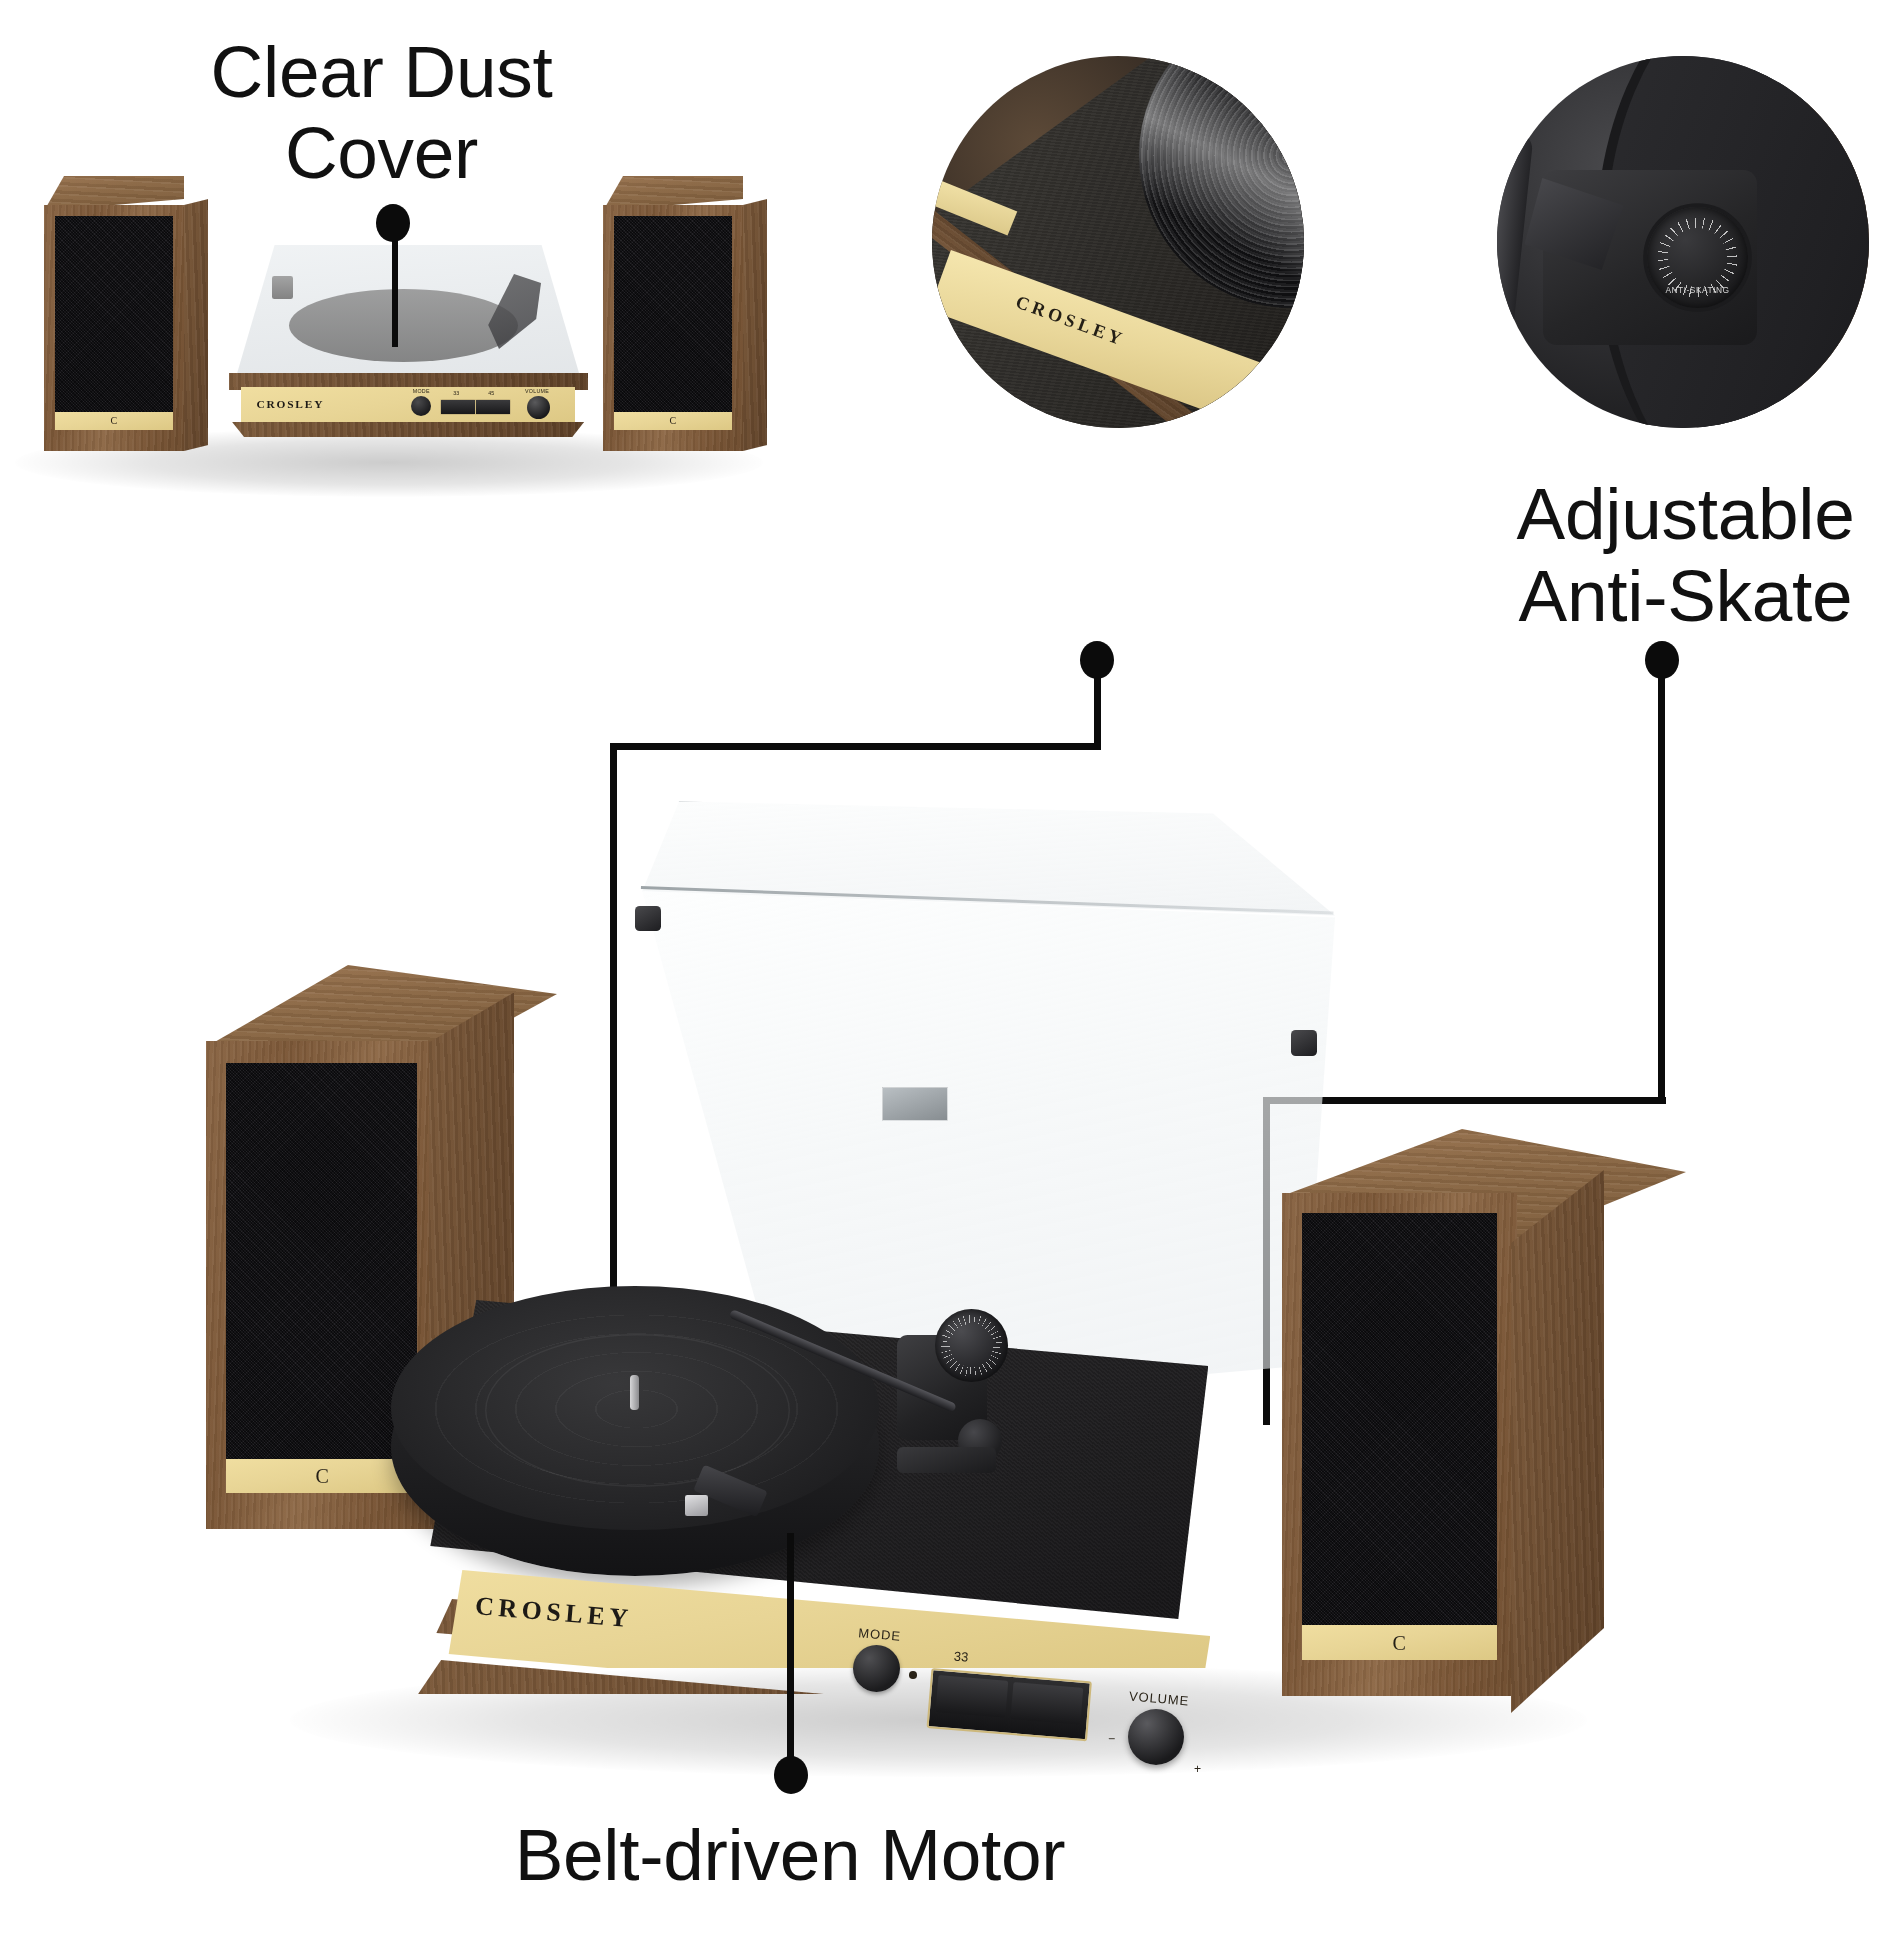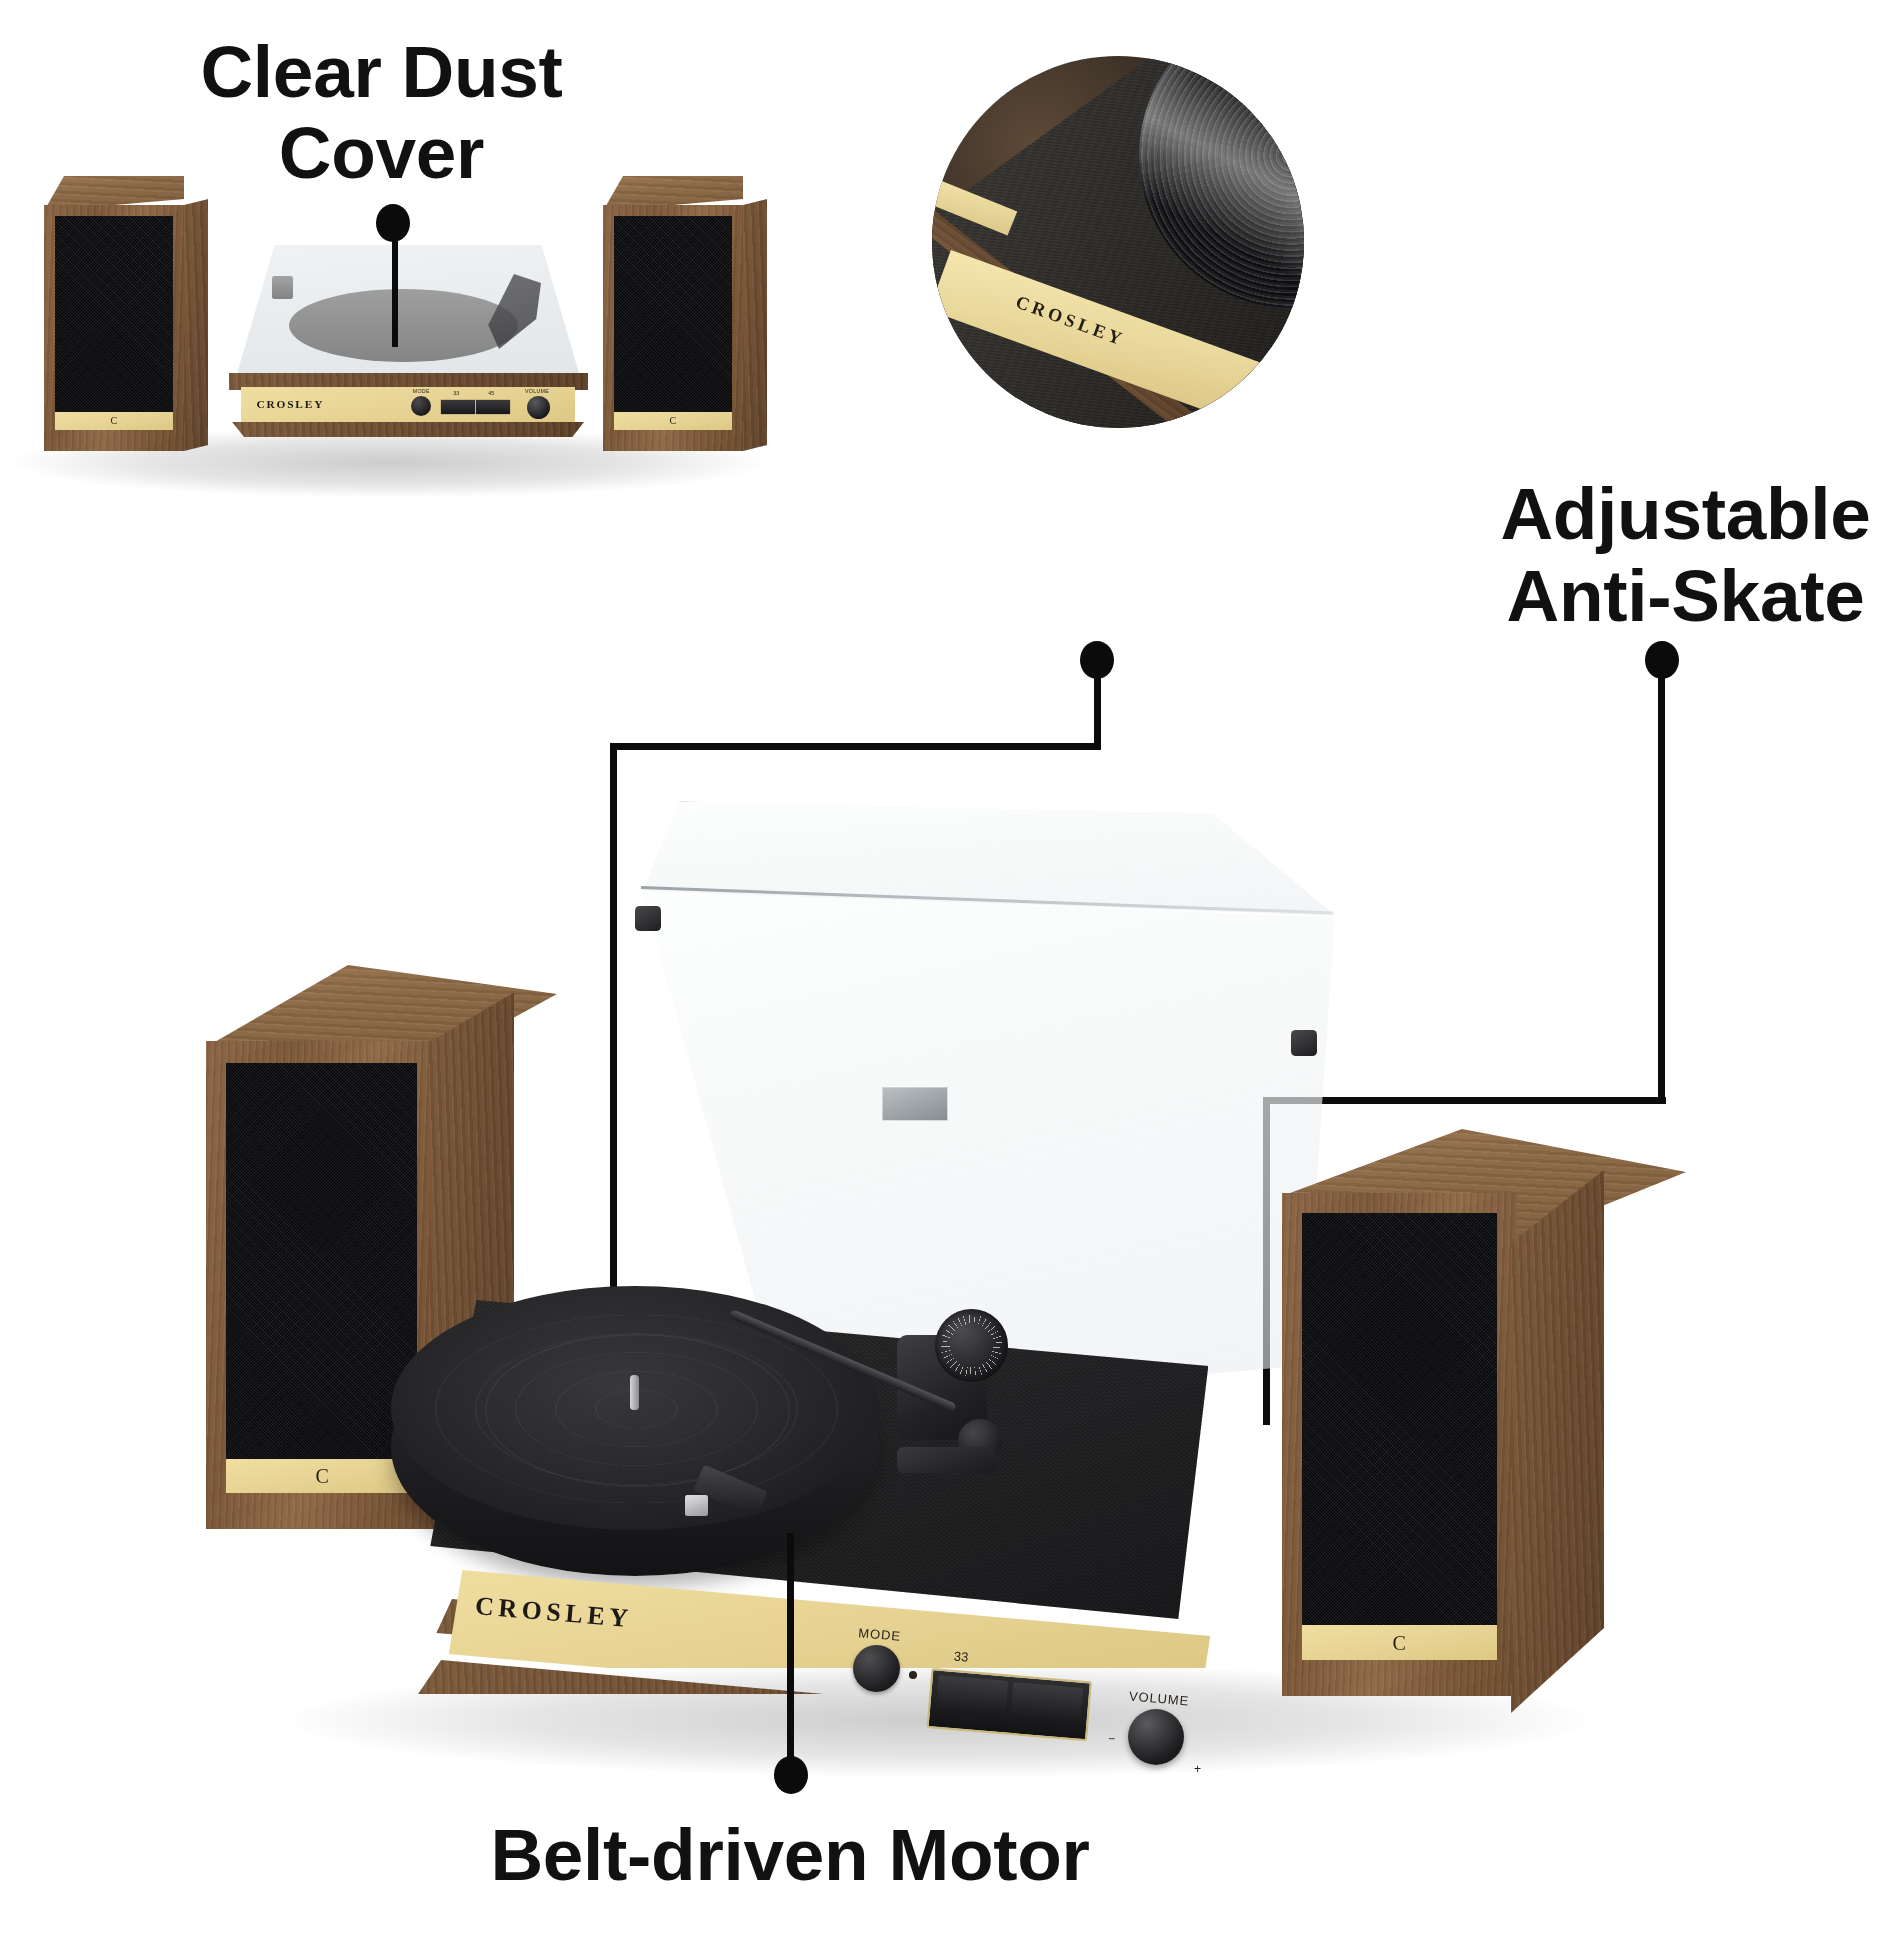--- a/index.html
+++ b/index.html
@@ -2,21 +2,21 @@
 <html style="font-size:12.2px"><head>
 <meta charset="utf-8">
 <style>
   html,body{margin:0;padding:0;background:#fff;}
   body{width:1890px;height:1953px;position:relative;overflow:hidden;
        font-family:"Liberation Sans Narrow","Liberation Sans",sans-serif;}
 
   .stage{position:absolute;inset:0;background:#ffffff;}
 
   
-  .callout-label{position:absolute;color:#111;font-weight:700;
+  .callout-label{position:absolute;color:#111;font-weight:400;
       font-family:"Liberation Sans Narrow","Liberation Sans",sans-serif;
       font-stretch:condensed;line-height:1.12;text-align:center;
       letter-spacing:-0.3px;white-space:pre-line;}
 
   .dot{position:absolute;background:#0b0b0b;border-radius:50%;}
   .lead{position:absolute;background:#0b0b0b;}
 
   
   .walnut{
     background:
@@ -164,20 +164,56 @@
     <div class="abs" style="left:207px;top:-53px;width:305px;height:305px;border-radius:50%;
                 background:linear-gradient(208deg,rgba(255,255,255,0) 38%,rgba(255,255,255,.42) 58%,rgba(255,255,255,0) 76%);"></div>
   </div>
 
   <div class="dot" style="left:1080px;top:641px;width:34px;height:38px;"></div>
 
   <div class="lead" style="left:1094px;top:658px;width:6.9px;height:92px;"></div>
   <div class="lead" style="left:610px;top:743px;width:491px;height:6.9px;"></div>
   <div class="lead" style="left:610px;top:743px;width:6.9px;height:647px;"></div>
 
+  <div class="inset" style="left:1497px;top:56px;width:372px;height:372px;">
+    <div class="abs" style="inset:0;background:
+           radial-gradient(circle at 34% 30%, #4a4a4d 0%, #303033 42%, #1c1c1e 78%, #121214 100%);"></div>
+
+    <div class="abs" style="left:229px;top:-30.5px;width:122px;height:442px;
+                background:repeating-linear-gradient(118deg,#2a2a2c 0 1.5px,#151517 1.5px 3.1px,#363638 3.1px 4.6px);
+                transform:rotate(9deg);"></div>
+
+    <div class="abs walnut-side" style="left:304px;top:30.5px;width:99px;height:320px;transform:rotate(2deg);"></div>
+
+    <div class="abs" style="left:99px;top:-92px;width:351px;height:549px;border-radius:50%;
+                border-left:10.7px solid #1a1a1c;border-top:7.6px solid #242426;
+                background:linear-gradient(110deg,#2c2c2f 0%,#202023 60%,#151517 100%);"></div>
+
+    <div class="abs" style="left:46px;top:114px;width:214px;height:175px;border-radius:13.7px;
+                background:linear-gradient(150deg,#3d3d40,#252527 55%,#1a1a1c);"></div>
+
+    <div class="abs" style="left:-7.6px;top:76px;width:32px;height:244px;border-radius:17px;
+                background:linear-gradient(90deg,#4f4f53,#232326);transform:rotate(6deg);"></div>
+
+    <div class="abs" style="left:27.5px;top:122px;width:99px;height:92px;
+                background:linear-gradient(150deg,#4a4a4e,#202023);
+                clip-path:polygon(18% 0,100% 30%,78% 100%,0 72%);"></div>
+
+    <div class="abs" style="left:150px;top:151px;width:101px;height:101px;border-radius:50%;
+                background:radial-gradient(circle at 38% 32%,#3a3a3d 0%,#232325 58%,#141416 100%);
+                box-shadow:0 0 0 3.8px #1b1b1d, inset 0 0 12.2px rgba(0,0,0,.7);"></div>
+    <div class="abs" style="left:150px;top:151px;width:101px;height:101px;border-radius:50%;
+                background:
+                  repeating-conic-gradient(from 200deg at 50% 50%,
+                   rgba(255,255,255,.72) 0deg 1.6deg, rgba(255,255,255,0) 1.6deg 13deg);
+                -webkit-mask:radial-gradient(circle,transparent 29px,#000 30px,#000 40px,transparent 40px);
+                mask:radial-gradient(circle,transparent 29px,#000 30px,#000 40px,transparent 40px);"></div>
+    <div class="abs" style="left:150px;top:229px;width:101px;height:15.3px;color:#d8d8d8;font-size:8.4px;
+                text-align:center;letter-spacing:0.5px;">ANTI-SKATING</div>
+  </div>
 
   <div class="callout-label" style="left:1449px;top:473px;width:473px;font-size:73px;">Adjustable
 Anti-Skate</div>
   <div class="dot" style="left:1645px;top:641px;width:34px;height:38px;"></div>
   <div class="lead" style="left:1658px;top:658px;width:6.9px;height:446px;"></div>
   <div class="lead" style="left:1263px;top:1097px;width:403px;height:6.9px;"></div>
   <div class="lead" style="left:1263px;top:1097px;width:6.9px;height:328px;"></div>
 
   <div class="abs" style="left:0px;top:809px;width:1890px;height:1022px;">
 

